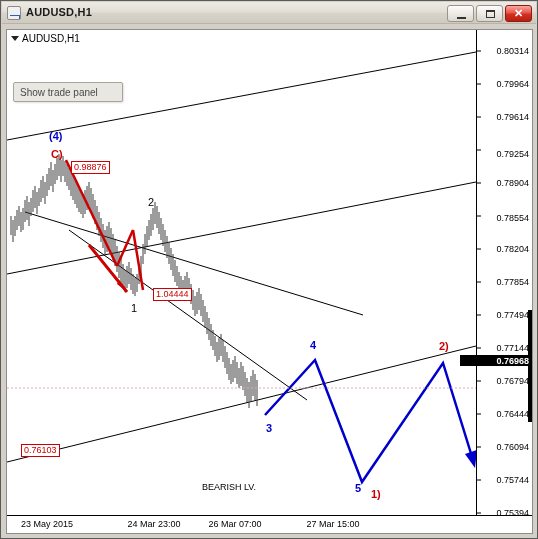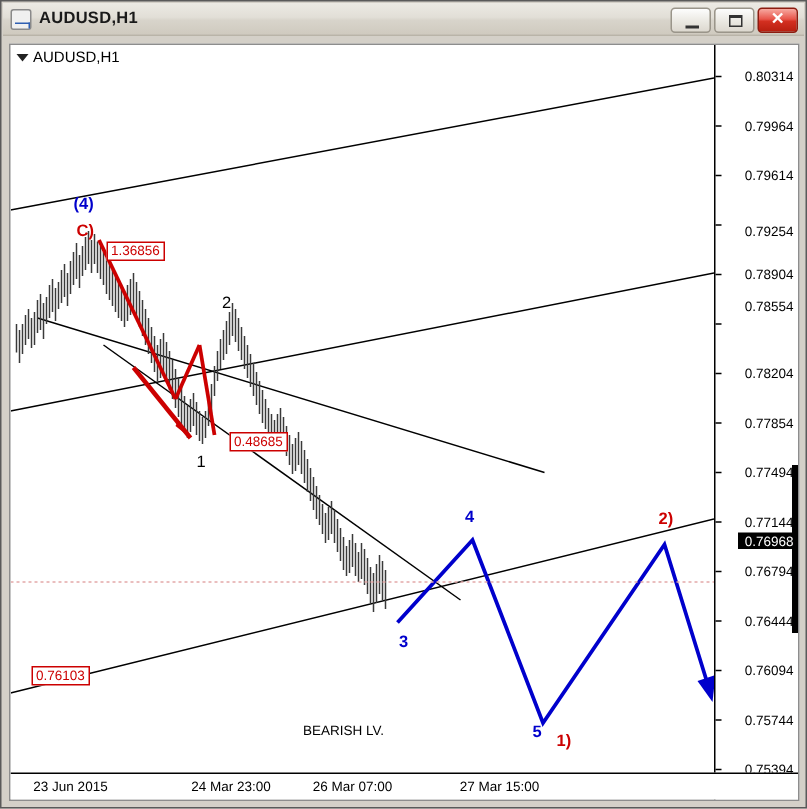--- a/index.html
+++ b/index.html
@@ -97,24 +97,24 @@
   }
   .price-tick{
     position:absolute;right:3px;font-size:9px;color:#000;
     transform:translateY(-50%);white-space:nowrap;
   }
   .tick-dash{
     position:absolute;left:0;width:4px;height:1px;background:#000;
     transform:translateY(-50%);
   }
   #price-current{
-    position:absolute;right:0;width:40px;height:11px;
+    position:absolute;right:0;width:72px;height:11px;
     background:#000;color:#fff;font-size:9px;
     display:flex;align-items:center;justify-content:flex-end;
-    padding-right:3px;box-sizing:border-box;
+    padding-right:3px;box-sizing:border-box;font-weight:bold;
   }
   #price-bar-black{
     position:absolute;right:0;width:4px;background:#000;
   }
 
   
   #time-axis{
     position:absolute;left:0;bottom:0;width:100%;height:18px;
     border-top:1px solid #000;box-sizing:border-box;background:#fff;
   }
@@ -167,20 +167,23 @@
     </div>
   </div>
 
   <div id="client">
 
     <div id="chart-label">
       <span class="caret"></span>
       <span>AUDUSD,H1</span>
     </div>
 
+    <div id="trade-panel">
+      <span>Show trade panel</span>
+    </div>
 
     <div id="plot">
       <svg width="469" height="486" viewBox="0 0 469 486">
 
         <g stroke="#000" stroke-width="1" fill="none">
           <line x1="0" y1="110" x2="469" y2="22"></line>
           <line x1="0" y1="244" x2="469" y2="152"></line>
           <line x1="0" y1="432" x2="469" y2="316"></line>
           <line x1="18" y1="182" x2="356" y2="285"></line>
           <line x1="62" y1="200" x2="300" y2="370"></line>
@@ -239,41 +242,41 @@
       <div class="lbl lbl-blue" style="left:42px;top:100px;">(4)</div>
       <div class="lbl lbl-red" style="left:44px;top:118px;">C)</div>
       <div class="lbl lbl-black" style="left:141px;top:166px;">2</div>
       <div class="lbl lbl-black" style="left:124px;top:272px;">1</div>
       <div class="lbl lbl-blue" style="left:259px;top:392px;">3</div>
       <div class="lbl lbl-blue" style="left:303px;top:309px;">4</div>
       <div class="lbl lbl-blue" style="left:348px;top:452px;">5</div>
       <div class="lbl lbl-red" style="left:364px;top:458px;">1)</div>
       <div class="lbl lbl-red" style="left:432px;top:310px;">2)</div>
 
-      <div class="pricebox" style="left:64px;top:131px;">1.36856</div>
-      <div class="pricebox" style="left:146px;top:258px;">0.48685</div>
+      <div class="pricebox" style="left:64px;top:131px;">0.98876</div>
+      <div class="pricebox" style="left:146px;top:258px;">1.04444</div>
       <div class="pricebox" style="left:14px;top:414px;">0.76103</div>
 
       <div id="bearish" style="left:168px;top:452px;padding-left:27px;">BEARISH LV.</div>
       <div id="copyright" style="left:232px;top:484px;">© 2015, www.ew-forecast.com</div>
     </div>
 
     <div id="price-axis">
       <div class="tick-dash" style="top:21px;"></div>
       <div class="price-tick" style="top:21px;">0.80314</div>
       <div class="tick-dash" style="top:54px;"></div>
       <div class="price-tick" style="top:54px;">0.79964</div>
       <div class="tick-dash" style="top:87px;"></div>
       <div class="price-tick" style="top:87px;">0.79614</div>
       <div class="tick-dash" style="top:120px;"></div>
       <div class="price-tick" style="top:124px;">0.79254</div>
       <div class="tick-dash" style="top:153px;"></div>
       <div class="price-tick" style="top:153px;">0.78904</div>
       <div class="tick-dash" style="top:186px;"></div>
-      <div class="price-tick" style="top:174px;">0.78554</div>
+      <div class="price-tick" style="top:188px;">0.78554</div>
       <div class="tick-dash" style="top:219px;"></div>
       <div class="price-tick" style="top:219px;margin-left:14px;">0.78204</div>
       <div class="tick-dash" style="top:252px;"></div>
       <div class="price-tick" style="top:252px;">0.77854</div>
       <div class="tick-dash" style="top:285px;"></div>
       <div class="price-tick" style="top:285px;">0.77494</div>
       <div class="tick-dash" style="top:318px;"></div>
       <div class="price-tick" style="top:318px;">0.77144</div>
       <div class="tick-dash" style="top:351px;"></div>
       <div class="price-tick" style="top:351px;">0.76794</div>
@@ -284,20 +287,20 @@
       <div class="tick-dash" style="top:450px;"></div>
       <div class="price-tick" style="top:450px;">0.75744</div>
       <div class="tick-dash" style="top:483px;"></div>
       <div class="price-tick" style="top:483px;">0.75394</div>
 
       <div id="price-bar-black" style="top:280px;height:112px;"></div>
       <div id="price-current" style="top:325px;">0.76968</div>
     </div>
 
     <div id="time-axis">
-      <div class="time-tick" style="left:40px;">23 Jun 2015</div>
+      <div class="time-tick" style="left:40px;">23 May 2015</div>
       <div class="time-tick" style="left:128px;margin-left:19px;">24 Mar 23:00</div>
       <div class="time-tick" style="left:228px;">26 Mar 07:00</div>
       <div class="time-tick" style="left:326px;">27 Mar 15:00</div>
     </div>
 
   </div>
 </div>
 
 </body></html>

